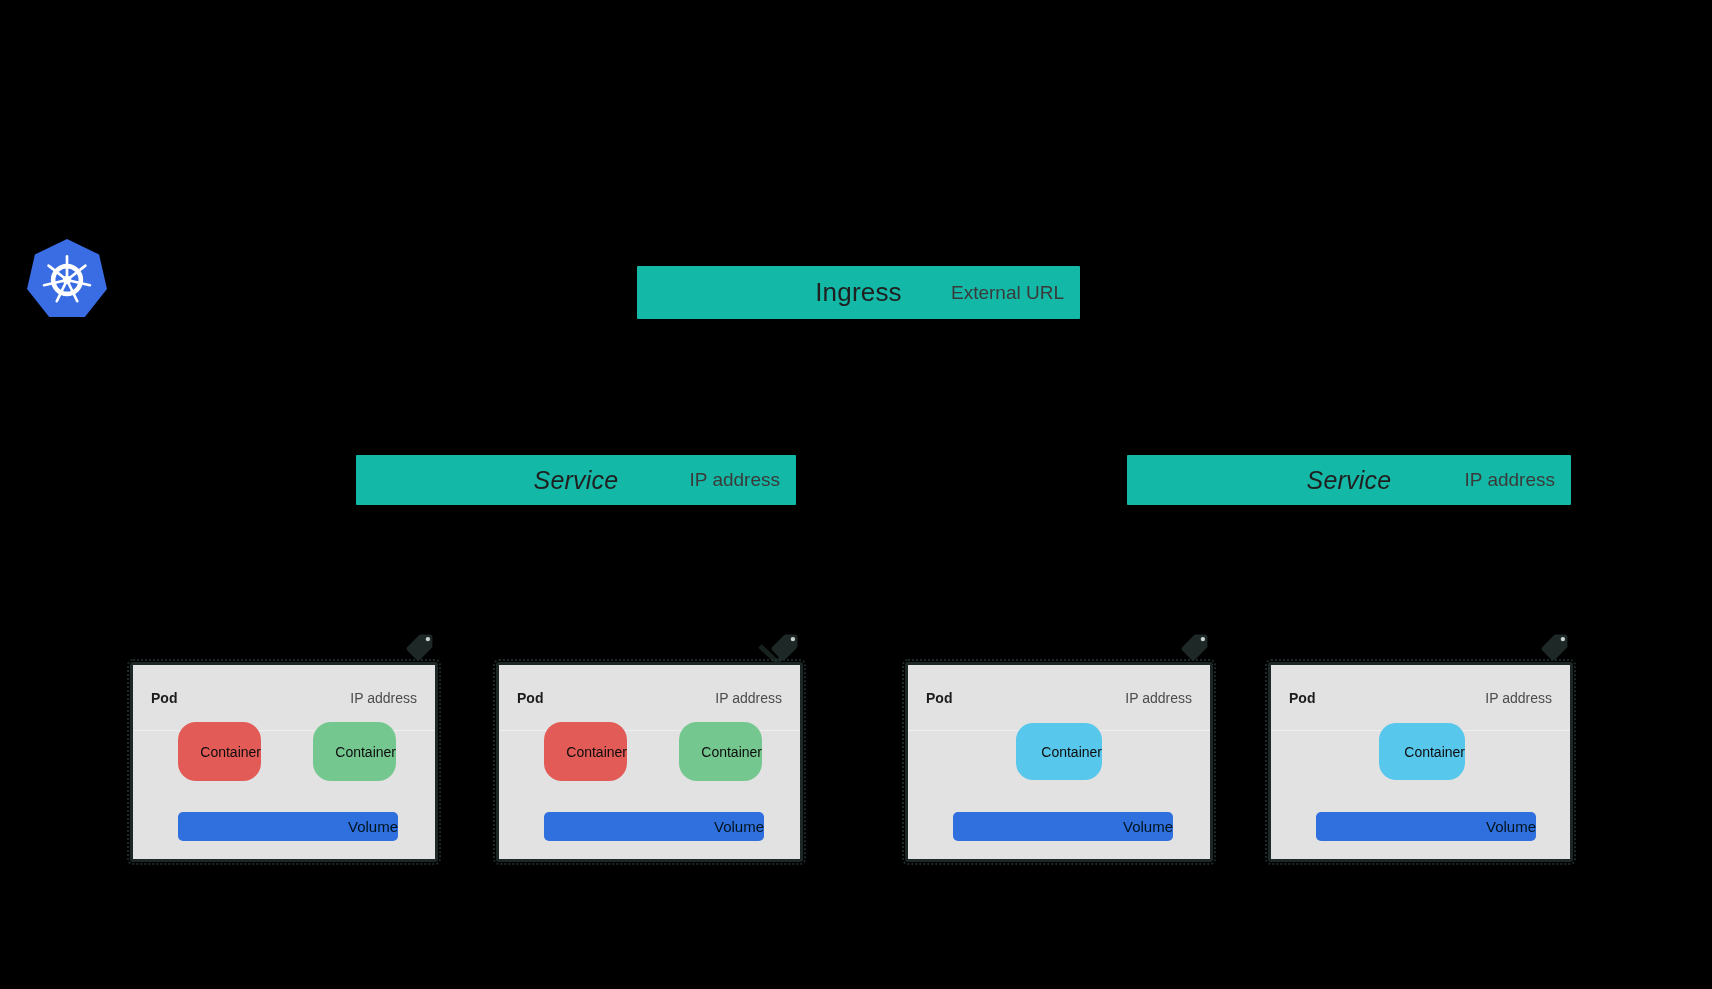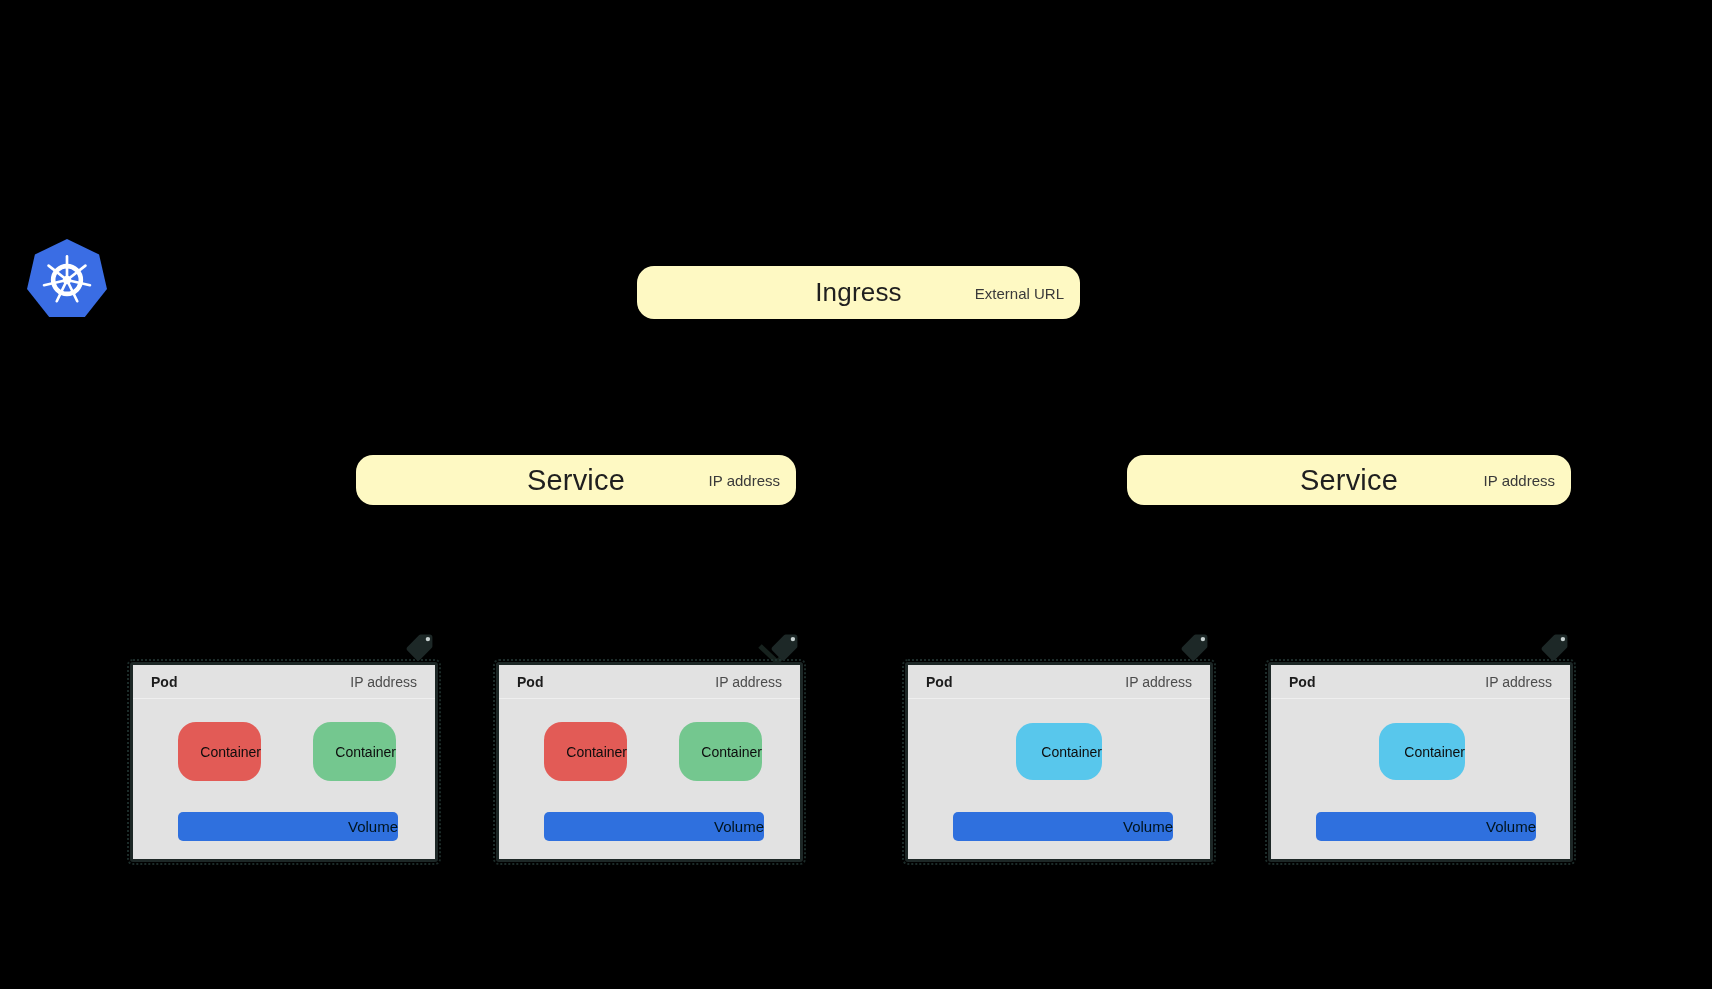--- a/index.html
+++ b/index.html
@@ -5,50 +5,50 @@
   html,body{margin:0;padding:0;}
   body{
     width:1712px;height:989px;position:relative;overflow:hidden;
     background:#000;
     font-family:"Liberation Sans", sans-serif;
   }
   .abs{position:absolute;}
 
   
   .graybox{
-    position:absolute;background:#fef9c3;border-radius:17px;
+    position:absolute;background:#14b8a6;border-radius:1px;
     display:flex;align-items:center;justify-content:center;
   }
   .graybox .title{
     font-size:26px;color:#1f1f1f;letter-spacing:.2px;
   }
   .graybox .badge{
     position:absolute;right:16px;top:50%;transform:translateY(-50%);
-    font-size:15px;color:#3a3a3a;
+    font-size:19px;color:#3a3a3a;
   }
   #ingress{left:637px;top:266px;width:443px;height:53px;}
   #service-left{left:356px;top:455px;width:440px;height:50px;}
   #service-right{left:1127px;top:455px;width:444px;height:50px;}
-  #service-left .title,#service-right .title{font-size:29px;}
+  #service-left .title,#service-right .title{font-size:25px;font-style:italic;}
 
   
   .pod{
     position:absolute;top:662px;height:200px;width:308px;
     background:#e2e2e2;border:3px solid #1d2726;border-radius:3px;
     outline:2px dotted rgba(38,58,55,.75);outline-offset:1px;
     box-sizing:border-box;
   }
   #pod-1{left:130px;}
   #pod-2{left:496px;width:307px;}
   #pod-3{left:905px;}
   #pod-4{left:1268px;width:305px;}
 
   .pod-header{
     height:33px;display:flex;align-items:center;justify-content:space-between;
-    padding:0 18px;border-bottom:1px solid #efefef;
+    padding:16px 18px;border-bottom:1px solid #efefef;
   }
   .pod-title{font-size:14px;font-weight:700;color:#1c1c1c;}
   .pod-badge{font-size:14px;color:#4c4c4c;}
 
   .container-box{
     position:absolute;height:59px;width:83px;border-radius:18px;
     display:flex;align-items:center;justify-content:flex-end;
     font-size:14px;color:#0d0d0d;
   }
   .c-red{background:#e25b56;}

